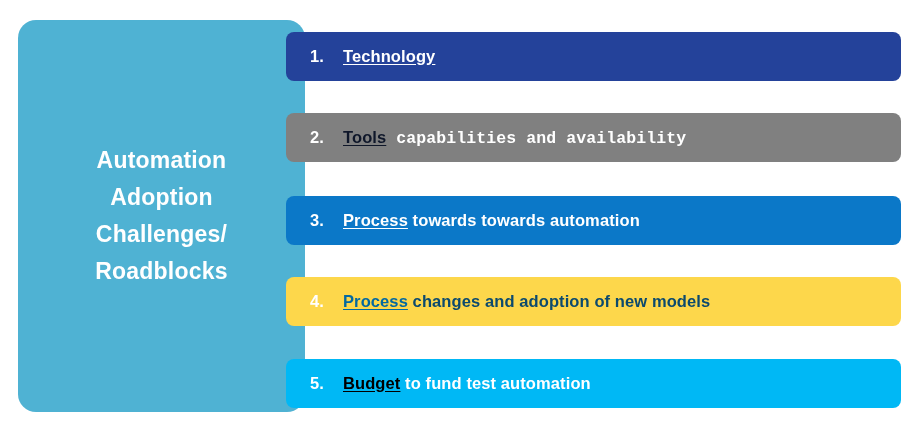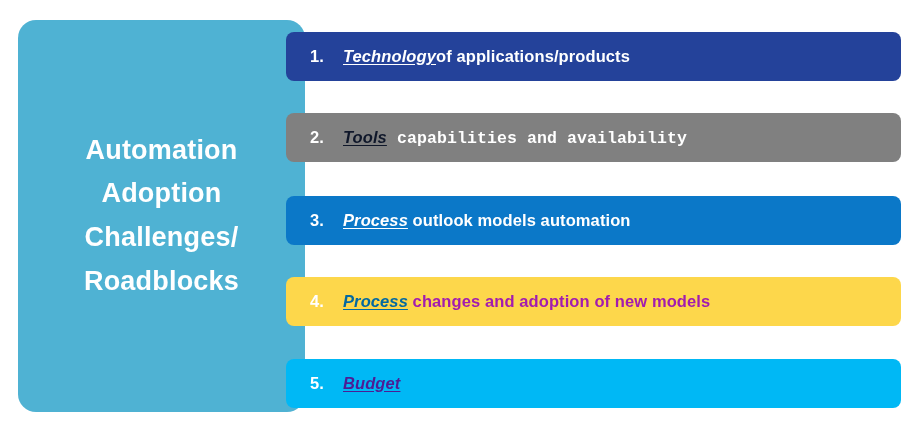--- a/index.html
+++ b/index.html
@@ -34,21 +34,21 @@
     display: flex;
     align-items: center;
     justify-content: center;
     box-sizing: border-box;
     padding: 0 14px;
     z-index: 1;
   }
 
   #left-panel-title {
     color: #ffffff;
-    font-size: 27px;
+    font-size: 23px;
     font-weight: bold;
     line-height: 1.62;
     text-align: center;
     letter-spacing: 0.2px;
     white-space: pre-line;
   }
 
   
   .bar {
     position: absolute;
@@ -75,21 +75,20 @@
 
   .bar-num {
     display: inline-block;
     width: 33px;
     flex: none;
   }
 
   .bar-key {
     text-decoration: underline;
     text-underline-offset: 2px;
-    font-style: italic;
   }
 
   .bar-rest {
     white-space: pre;
   }
 </style>
 </head>
 <body>
 
 <div id="slide" style="background: rgb(255, 255, 255);">
@@ -98,48 +97,48 @@
     <div id="left-panel-title" style="color: rgb(255, 255, 255);">Automation
 Adoption
 Challenges/
 Roadblocks</div>
   </div>
 
   <div class="bar" style="top: 32px; background: rgb(36, 66, 154);">
     <div class="bar-text" style="color: rgb(255, 255, 255);">
       <span class="bar-num" style="color: rgb(255, 255, 255);">1.</span>
       <span class="bar-key" style="color: rgb(255, 255, 255);">Technology </span>
-      <span class="bar-rest" style="color: rgb(255, 255, 255);">of applications/products</span>
     </div>
   </div>
 
   <div class="bar" style="top: 113px; background: rgb(128, 128, 128);">
     <div class="bar-text" style="color: rgb(255, 255, 255);">
       <span class="bar-num" style="color: rgb(255, 255, 255);">2.</span>
       <span class="bar-key" style="color: #0f172a;">Tools</span>
       <span class="bar-rest" style="color: rgb(255, 255, 255); font-family: Liberation Mono, monospace;"> capabilities and availability</span>
     </div>
   </div>
 
   <div class="bar" style="top: 196px; background: rgb(11, 120, 200);">
     <div class="bar-text" style="color: rgb(255, 255, 255);">
       <span class="bar-num" style="color: rgb(255, 255, 255);">3.</span>
       <span class="bar-key" style="color: rgb(255, 255, 255);">Process</span>
-      <span class="bar-rest" style="color: rgb(255, 255, 255);"> outlook models automation</span>
+      <span class="bar-rest" style="color: rgb(255, 255, 255);"> towards towards automation</span>
     </div>
   </div>
 
   <div class="bar" style="top: 277px; background: rgb(253, 215, 75);">
     <div class="bar-text" style="color: rgb(255, 255, 255);">
       <span class="bar-num" style="color: rgb(255, 255, 255);">4.</span>
       <span class="bar-key" style="color: #0369a1;">Process</span>
-      <span class="bar-rest" style="color: #a21caf; text-align: center;"> changes and adoption of new models</span>
+      <span class="bar-rest" style="color: #0c4a6e; text-align: center;"> changes and adoption of new models</span>
     </div>
   </div>
 
   <div class="bar" style="top: 359px; background: rgb(0, 184, 245);">
     <div class="bar-text" style="color: rgb(255, 255, 255);">
       <span class="bar-num" style="color: rgb(255, 255, 255);">5.</span>
-      <span class="bar-key" style="color: #4c1d95;">Budget</span>
+      <span class="bar-key" style="color: #000000;">Budget</span>
+      <span class="bar-rest" style="color: rgb(255, 255, 255);"> to fund test automation</span>
     </div>
   </div>
 
 </div>
 
 </body></html>

